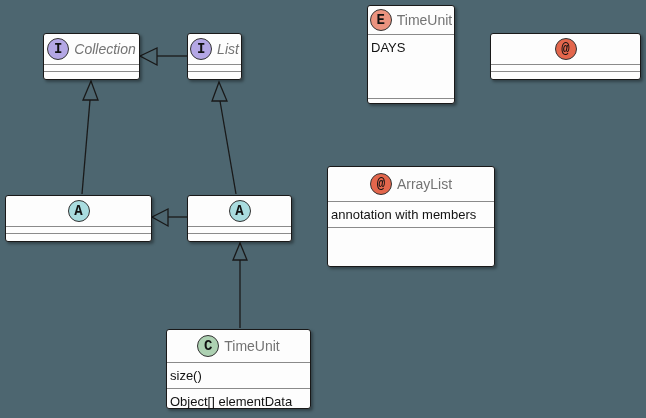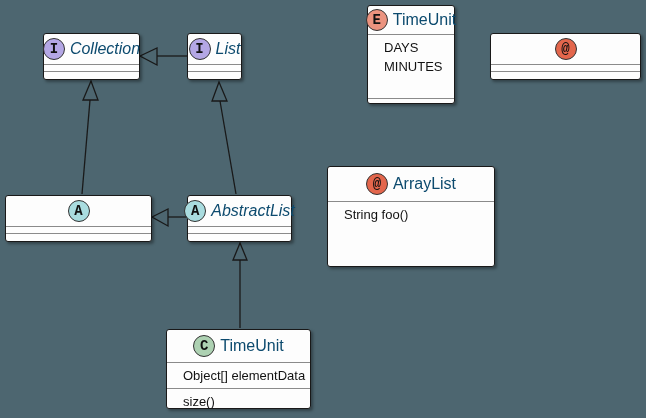--- a/index.html
+++ b/index.html
@@ -38,34 +38,34 @@
     align-items: center;
     justify-content: center;
     font-family: "Liberation Mono", monospace;
     font-weight: bold;
     font-size: 14px;
     color: #111;
     box-sizing: border-box;
     flex: 0 0 auto;
   }
   .cls-name {
-    font-size: 16px;
-    color: #0c4a6e;
+    font-size: 14px;
+    color: #737373;
     white-space: nowrap;
   }
   .italic .cls-name { font-style: italic; }
   .compartment {
     border-top: 1px solid #8a8a8a;
     box-sizing: border-box;
   }
   .empty-row { height: 7px; flex: 0 0 auto; }
   .member-row {
     font-size: 13px;
     color: #121212;
-    padding: 0 16px;
+    padding: 0 3px;
     line-height: 19px;
     white-space: nowrap;
   }
   .pad-v { padding-top: 3px; padding-bottom: 3px; }
   
   #box-collection        { left: 43px;  top: 33px;  width: 97px;  height: 47px; }
   #box-list              { left: 187px; top: 33px;  width: 55px;  height: 47px; }
   #box-timeunit          { left: 367px; top: 5px;   width: 88px;  height: 99px; }
   #box-suppresswarnings  { left: 490px; top: 33px;  width: 151px; height: 47px; }
   #box-abstractcollection{ left: 5px;   top: 195px; width: 147px; height: 47px; }
@@ -133,21 +133,20 @@
     <div class="compartment empty-row"></div>
   </div>
 
   <div class="uml-box" id="box-timeunit">
     <div class="uml-header hdr-28">
       <span class="spot" style="background-color: rgb(235, 147, 127);">E</span>
       <span class="cls-name">TimeUnit</span>
     </div>
     <div class="compartment pad-v" style="flex:1 1 auto;">
       <div class="member-row">DAYS</div>
-      <div class="member-row">MINUTES</div>
     </div>
     <div class="compartment" style="height:5px;flex:0 0 auto;"></div>
   </div>
 
   <div class="uml-box" id="box-suppresswarnings">
     <div class="uml-header hdr-30">
       <span class="spot" style="background-color: rgb(227, 102, 76);">@</span>
     </div>
     <div class="compartment empty-row"></div>
     <div class="compartment empty-row"></div>
@@ -157,42 +156,43 @@
     <div class="uml-header hdr-30">
       <span class="spot" style="background-color: rgb(169, 220, 223);">A</span>
     </div>
     <div class="compartment empty-row"></div>
     <div class="compartment empty-row"></div>
   </div>
 
   <div class="uml-box italic" id="box-abstractlist">
     <div class="uml-header hdr-30">
       <span class="spot" style="background-color: rgb(169, 220, 223);">A</span>
-      <span class="cls-name">AbstractList</span>
     </div>
     <div class="compartment empty-row"></div>
     <div class="compartment empty-row"></div>
   </div>
 
   <div class="uml-box" id="box-annotation">
     <div class="uml-header hdr-34">
       <span class="spot" style="background-color: rgb(227, 102, 76);">@</span>
       <span class="cls-name">ArrayList</span>
     </div>
+    <div class="compartment pad-v">
+      <div class="member-row">annotation with members</div>
+    </div>
     <div class="compartment pad-v" style="flex:1 1 auto;">
-      <div class="member-row">String foo()</div>
     </div>
   </div>
 
   <div class="uml-box" id="box-arraylist">
     <div class="uml-header hdr-32">
       <span class="spot" style="background-color: rgb(173, 209, 178);">C</span>
       <span class="cls-name">TimeUnit</span>
     </div>
+    <div class="compartment pad-v" style="flex:1 1 auto;">
+      <div class="member-row">size()</div>
+    </div>
     <div class="compartment pad-v">
       <div class="member-row">Object[] elementData</div>
-    </div>
-    <div class="compartment pad-v" style="flex:1 1 auto;">
-      <div class="member-row">size()</div>
     </div>
   </div>
 
 </div>
 
 </body></html>

